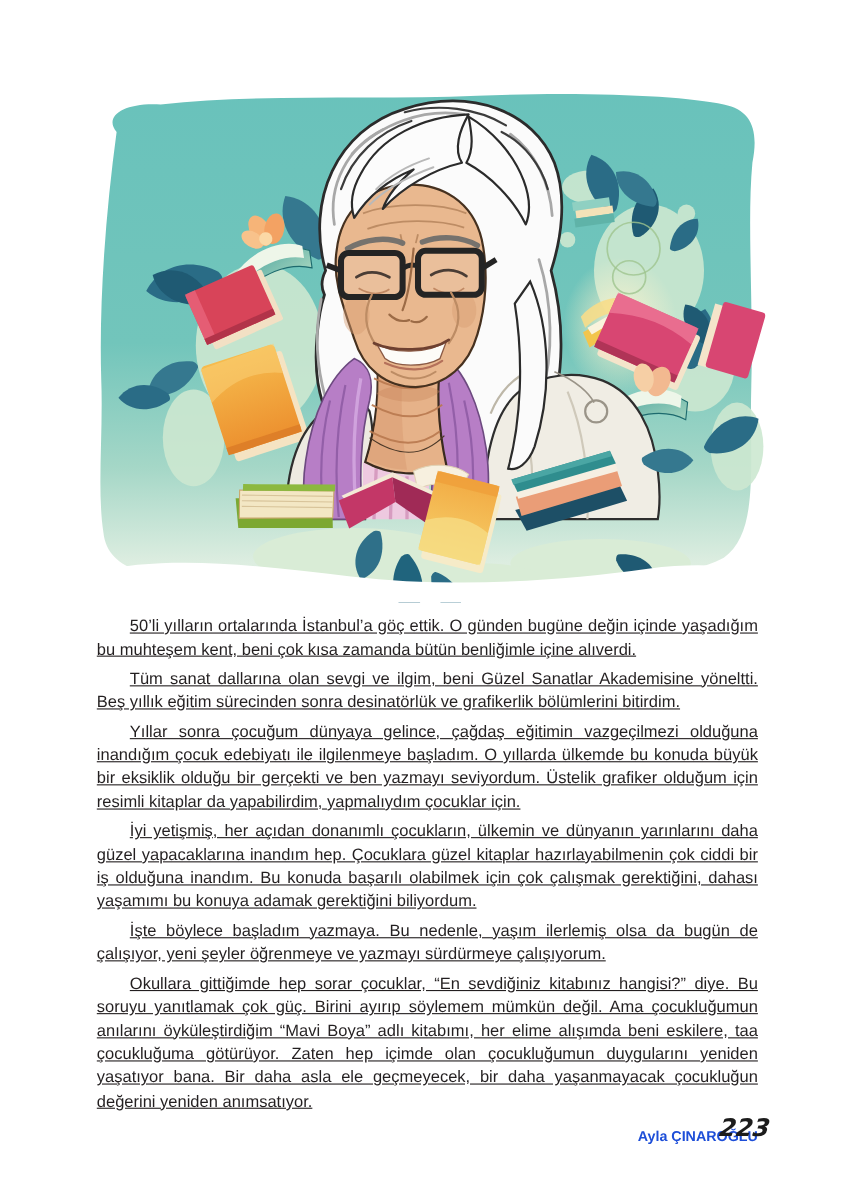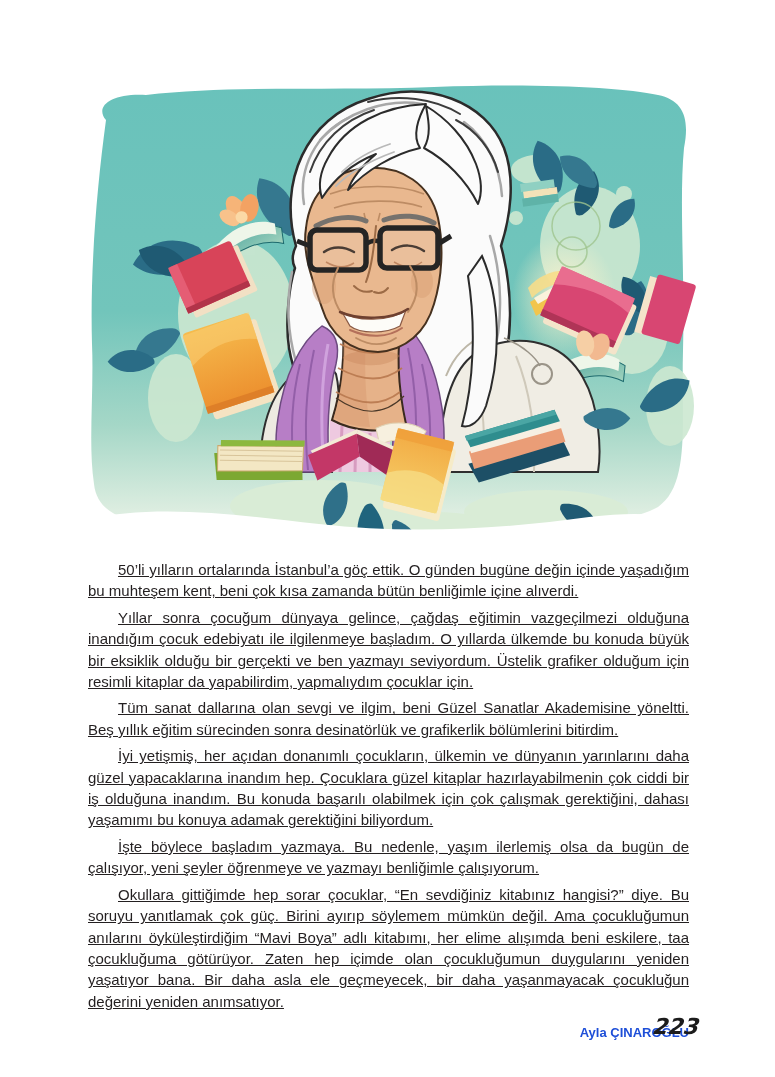--- a/index.html
+++ b/index.html
@@ -316,23 +316,23 @@
         <use href="#leaf" transform="translate(556,330) rotate(10) scale(1.2)" fill="#2a6c86"></use>
         <use href="#leaf" transform="translate(478,428) rotate(70) scale(0.9)" fill="#1f5a73"></use>
       </g>
 
       <path d="M0,444 C70,428 150,438 235,448 C330,459 425,452 505,441 C560,434 595,440 612,448 L612,472 L0,472 Z" fill="#ffffff"></path>
     </svg>
   </div>
 
   <div class="article">
     <p>50’li yılların ortalarında İstanbul’a göç ettik. O günden bugüne değin içinde yaşadığım bu muhteşem kent, beni çok kısa zamanda bütün benliğimle içine alıverdi.</p>
+    <p>Tüm sanat dallarına olan sevgi ve ilgim, beni Güzel Sanatlar Akademisine yöneltti. Beş yıllık eğitim sürecinden sonra desinatörlük ve grafikerlik bölümlerini bitirdim.</p>
     <p>Yıllar sonra çocuğum dünyaya gelince, çağdaş eğitimin vazgeçilmezi olduğuna inandığım çocuk edebiyatı ile ilgilenmeye başladım. O yıllarda ülkemde bu konuda büyük bir eksiklik olduğu bir gerçekti ve ben yazmayı seviyordum. Üstelik grafiker olduğum için resimli kitaplar da yapabilirdim, yapmalıydım çocuklar için.</p>
-    <p>Tüm sanat dallarına olan sevgi ve ilgim, beni Güzel Sanatlar Akademisine yöneltti. Beş yıllık eğitim sürecinden sonra desinatörlük ve grafikerlik bölümlerini bitirdim.</p>
     <p>İyi yetişmiş, her açıdan donanımlı çocukların, ülkemin ve dünyanın yarınlarını daha güzel yapacaklarına inandım hep. Çocuklara güzel kitaplar hazırlayabilmenin çok ciddi bir iş olduğuna inandım. Bu konuda başarılı olabilmek için çok çalışmak gerektiğini, dahası yaşamımı bu konuya adamak gerektiğini biliyordum.</p>
-    <p>İşte böylece başladım yazmaya. Bu nedenle, yaşım ilerlemiş olsa da bugün de çalışıyor, yeni şeyler öğrenmeye ve yazmayı benliğimle çalışıyorum.</p>
+    <p>İşte böylece başladım yazmaya. Bu nedenle, yaşım ilerlemiş olsa da bugün de çalışıyor, yeni şeyler öğrenmeye ve yazmayı sürdürmeye çalışıyorum.</p>
     <p>Okullara gittiğimde hep sorar çocuklar, “En sevdiğiniz kitabınız hangisi?” diye. Bu soruyu yanıtlamak çok güç. Birini ayırıp söylemem mümkün değil. Ama çocukluğumun anılarını öyküleştirdiğim “Mavi Boya” adlı kitabımı, her elime alışımda beni eskilere, taa çocukluğuma götürüyor. Zaten hep içimde olan çocukluğumun duygularını yeniden yaşatıyor bana. Bir daha asla ele geçmeyecek, bir daha yaşanmayacak çocukluğun değerini yeniden anımsatıyor.</p>
     <div class="signature">Ayla ÇINAROĞLU</div>
   </div>
 
   <div class="page-number">223</div>
 
 </div>
 
 </body></html>

